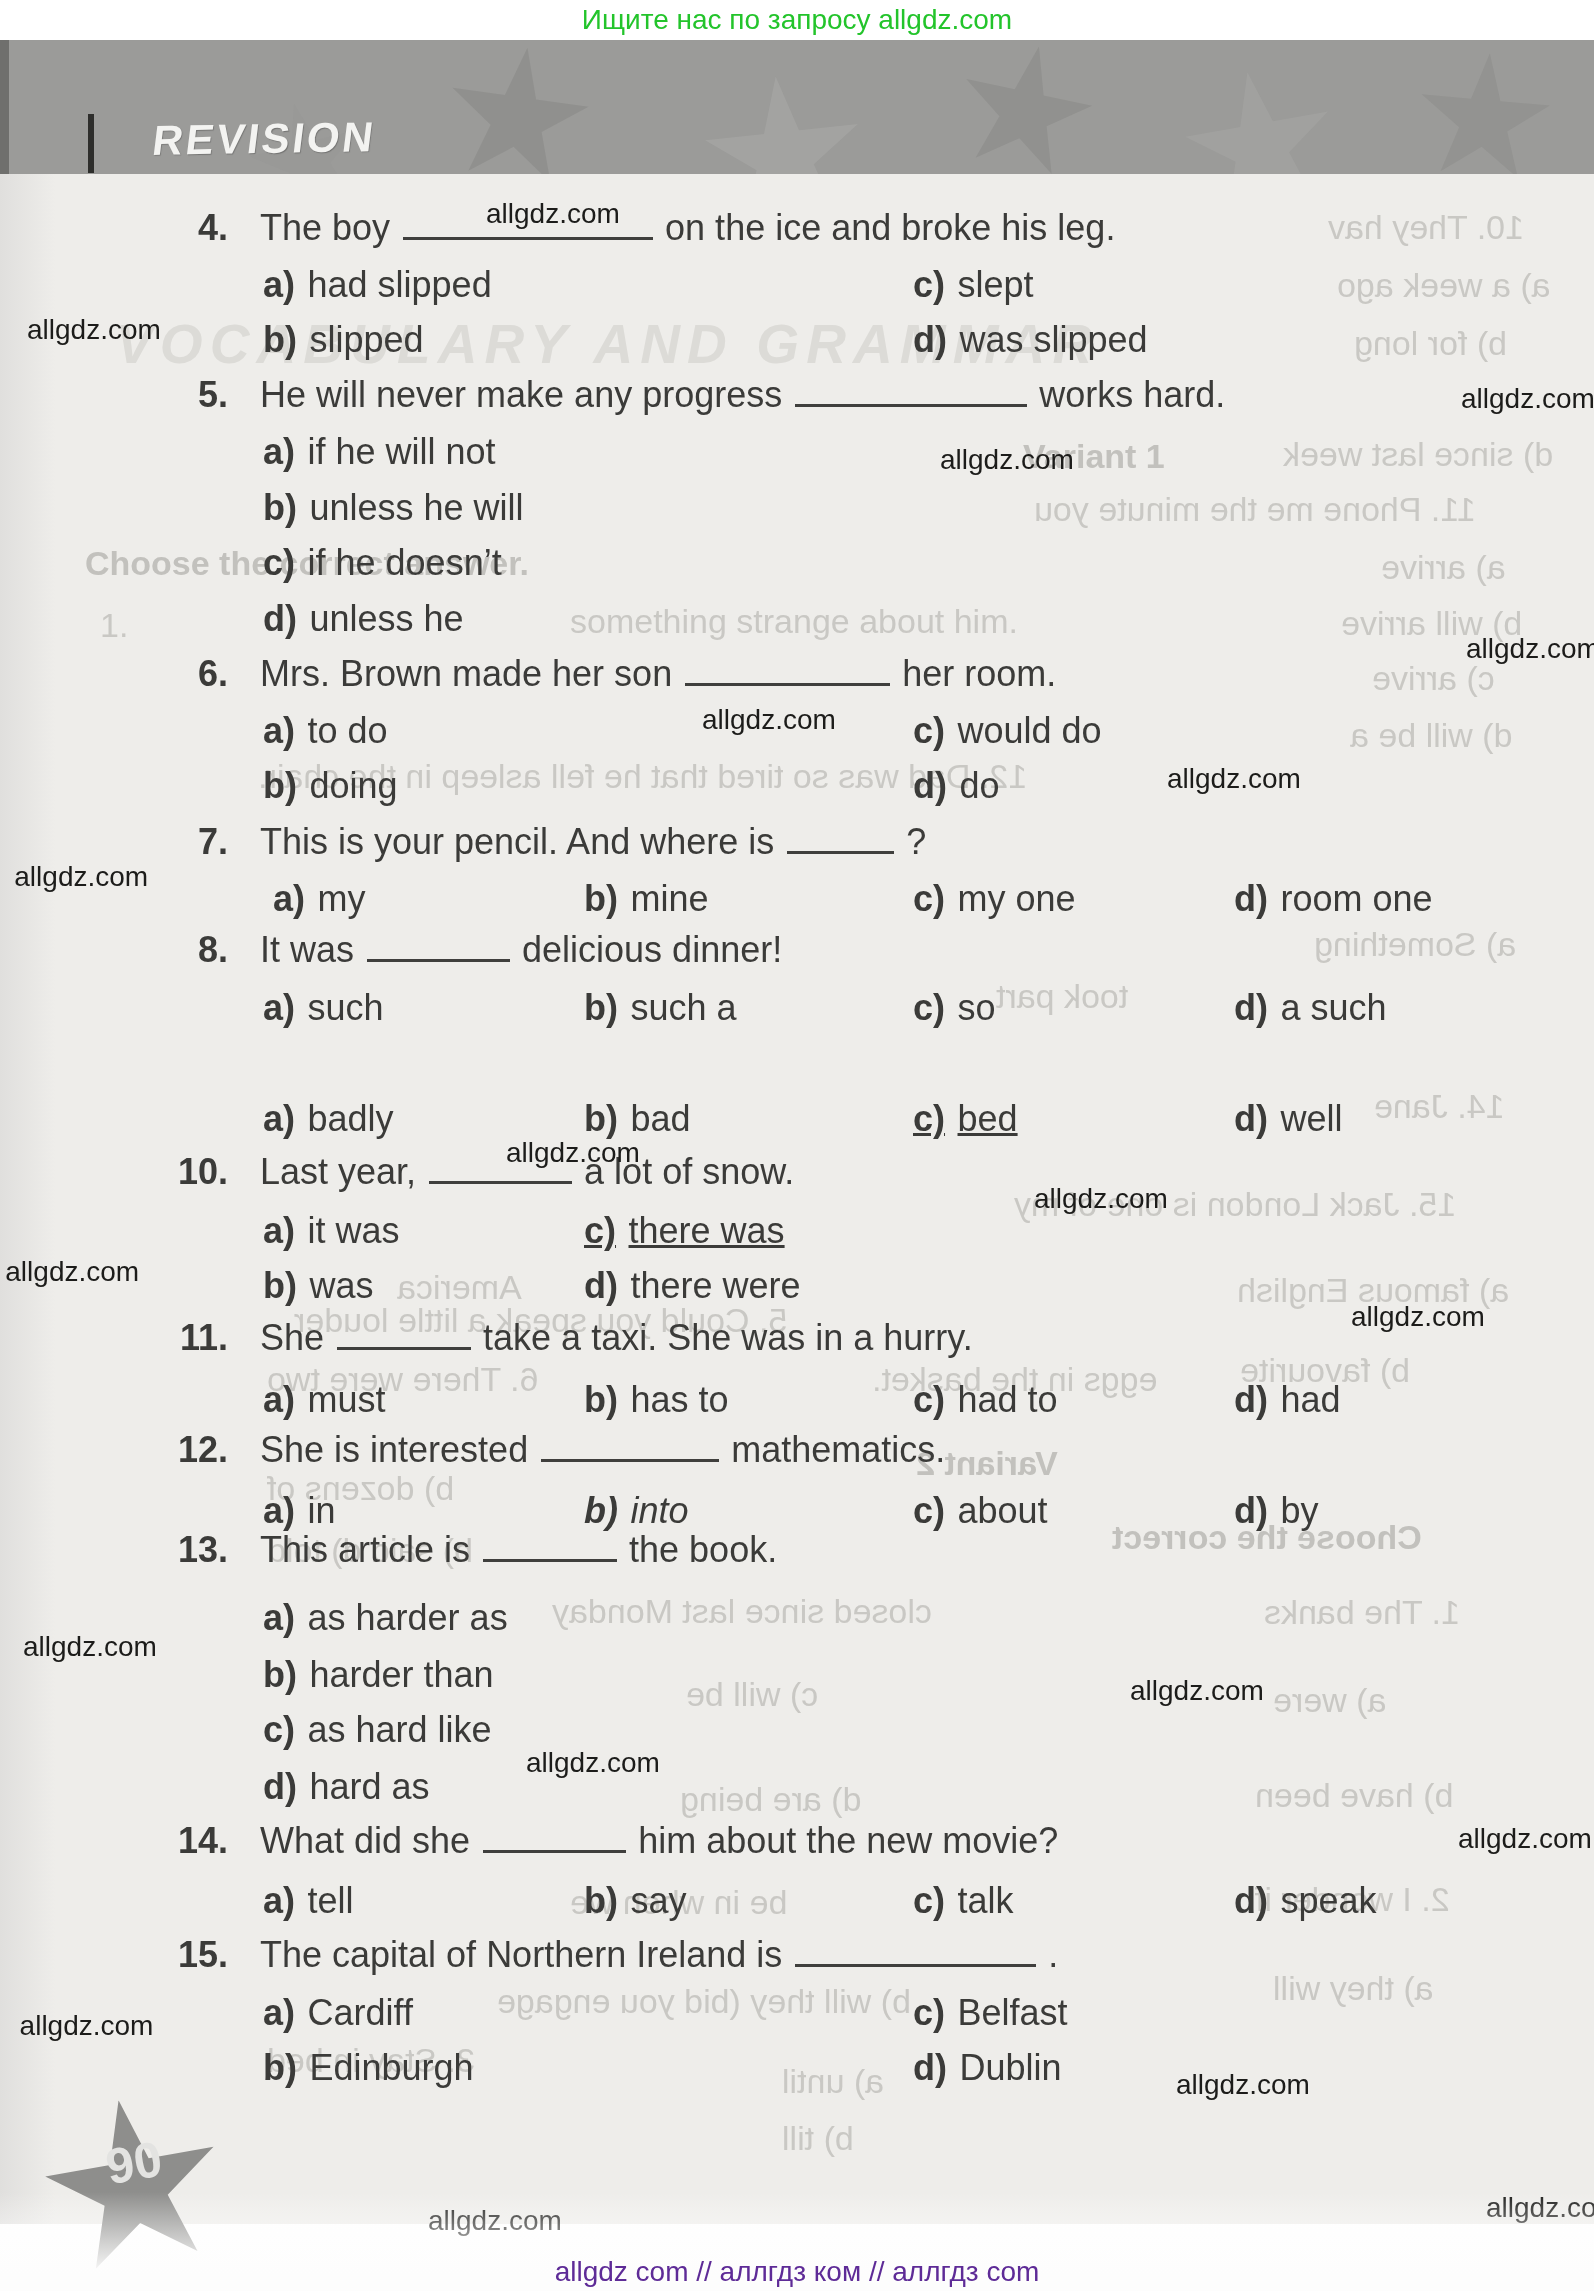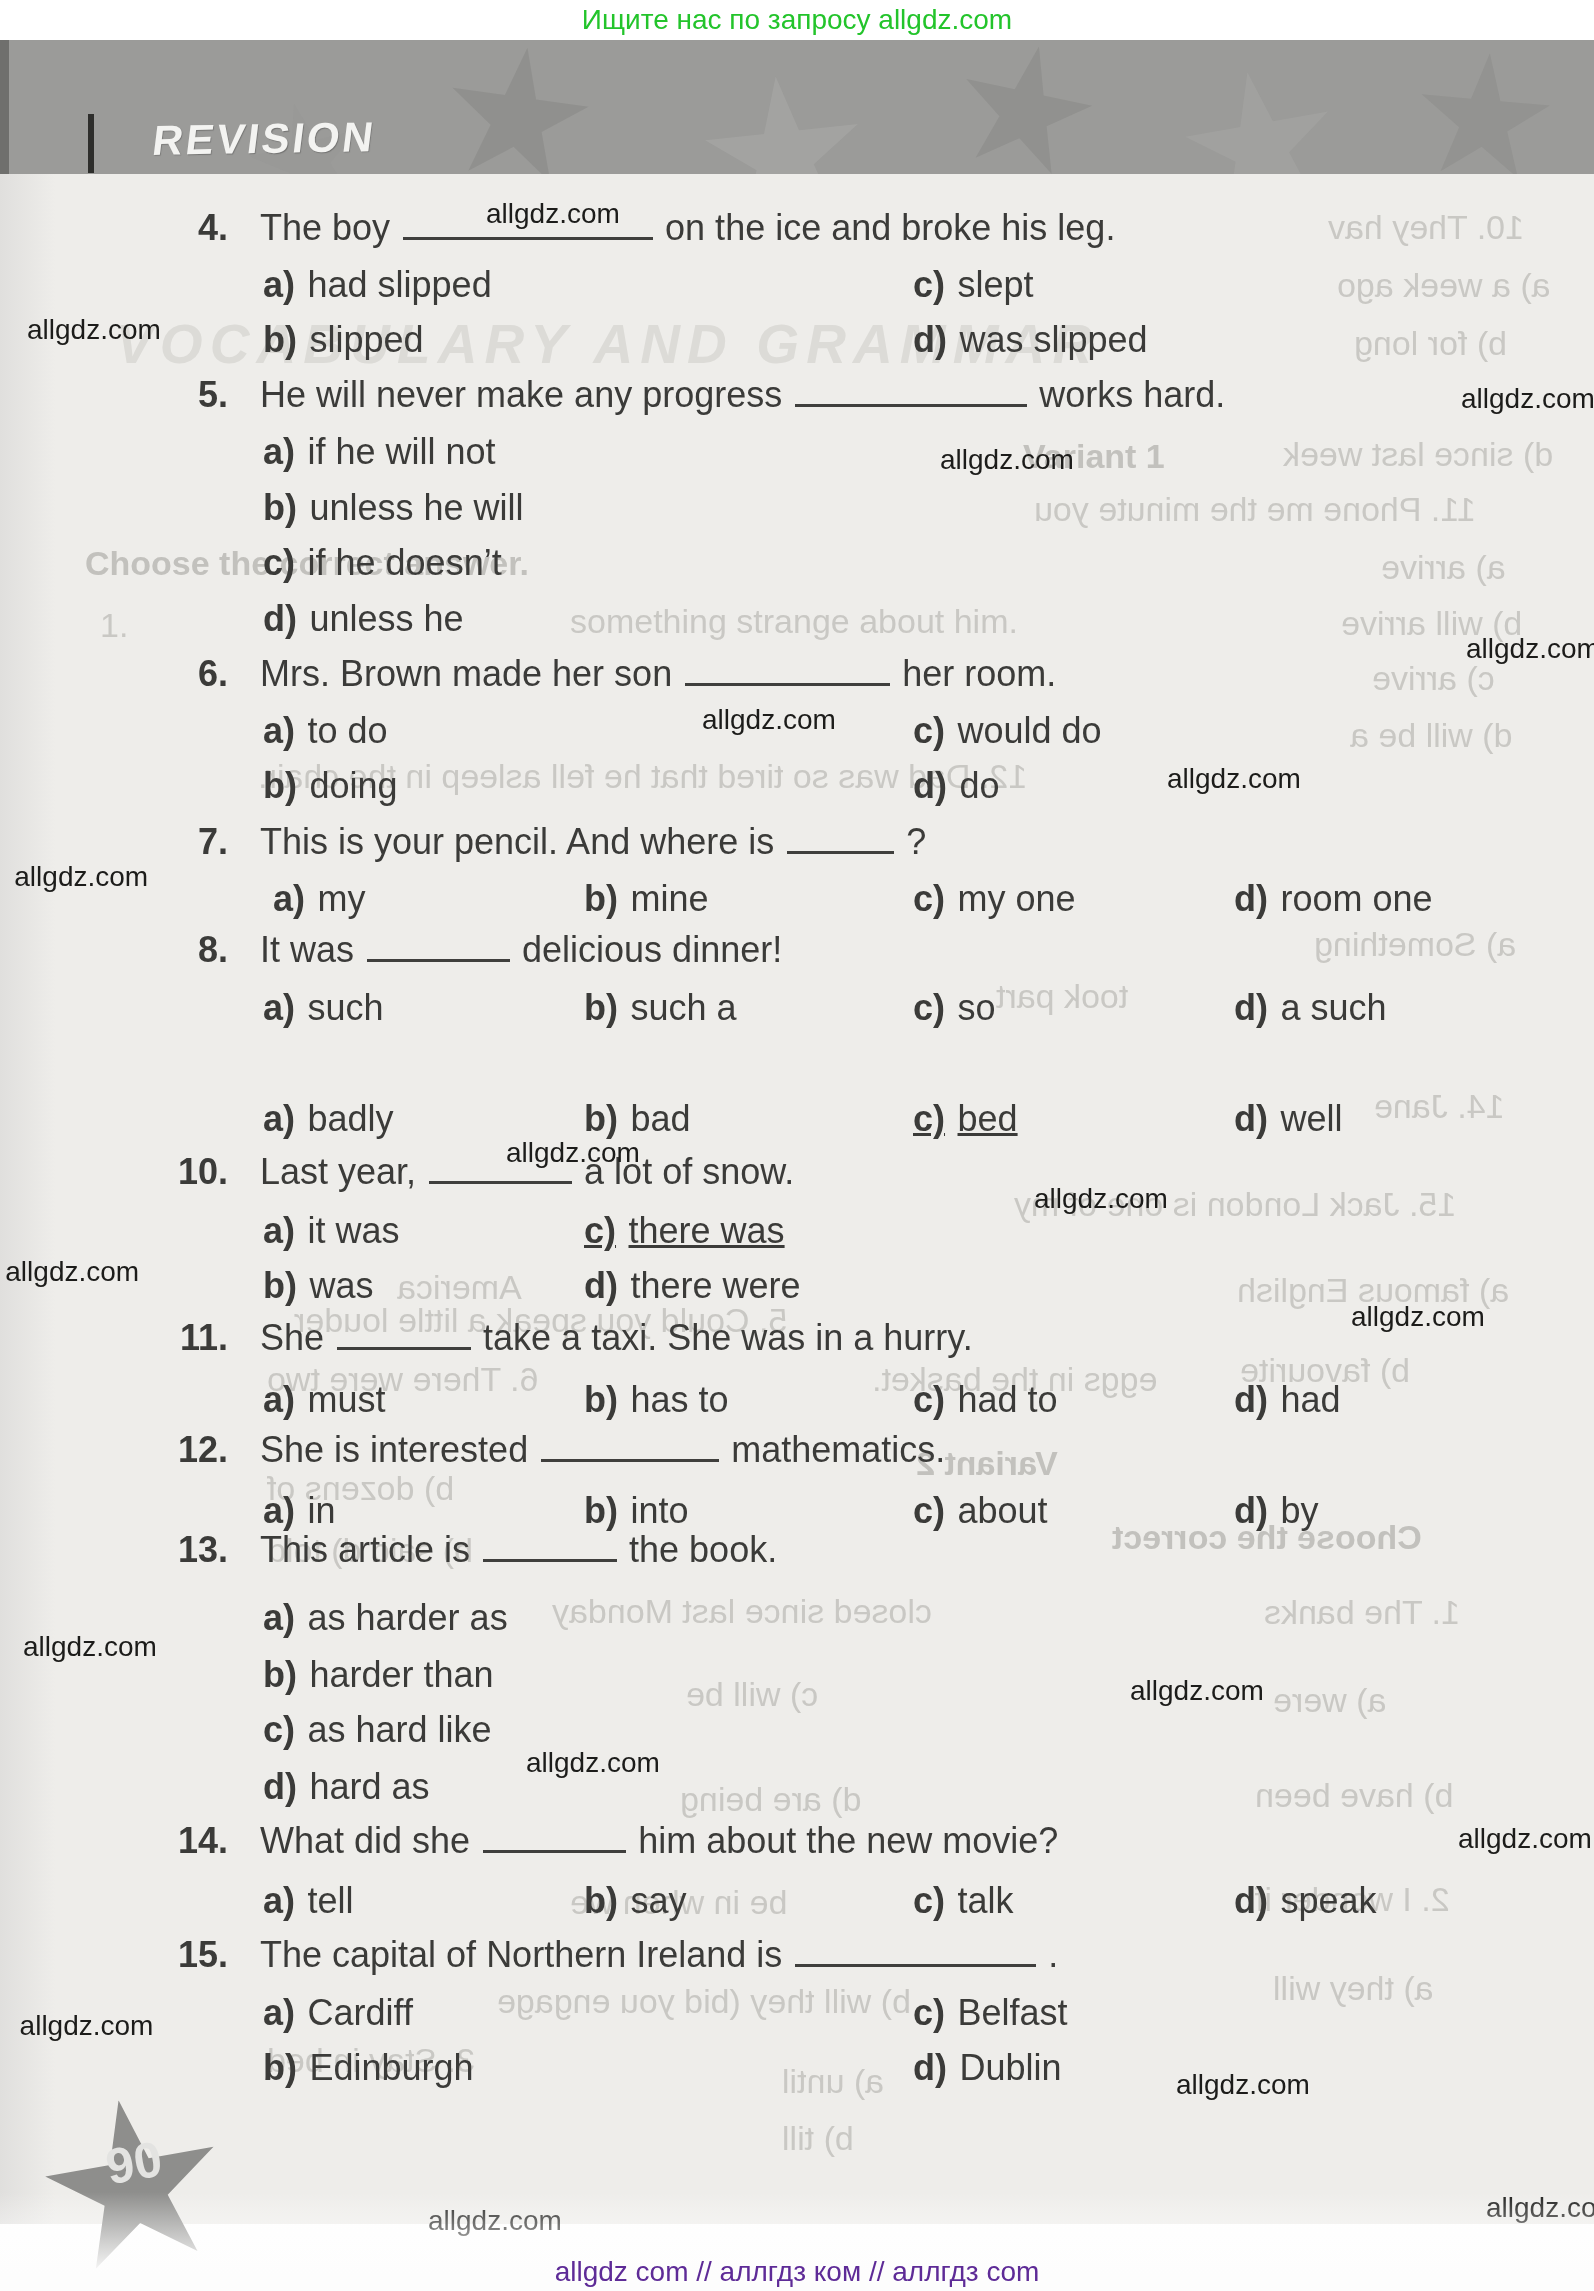--- a/index.html
+++ b/index.html
@@ -159,21 +159,21 @@
   </div>
   <div class="opt" style="left:263px;top:1379px;"><span class="olbl">a)</span><span>must</span></div>
   <div class="opt" style="left:584px;top:1379px;"><span class="olbl">b)</span><span>has to</span></div>
   <div class="opt" style="left:913px;top:1379px;"><span class="olbl">c)</span><span>had to</span></div>
   <div class="opt" style="left:1234px;top:1379px;"><span class="olbl">d)</span><span>had</span></div>
 
   <div class="qline" style="top:1429px;">
     <span class="qnum">12.</span><span>She is interested</span><span class="blank" style="width:178px;"></span><span>mathematics.</span>
   </div>
   <div class="opt" style="left:263px;top:1490px;"><span class="olbl">a)</span><span>in</span></div>
-  <div class="opt" style="left:584px;top:1490px;"><span class="olbl">b)</span><span>into</span></div>
+  <div class="opt" style="left:584px;top:1490px;font-style:italic;"><span class="olbl">b)</span><span>into</span></div>
   <div class="opt" style="left:913px;top:1490px;"><span class="olbl">c)</span><span>about</span></div>
   <div class="opt" style="left:1234px;top:1490px;"><span class="olbl">d)</span><span>by</span></div>
 
   <div class="qline" style="top:1529px;">
     <span class="qnum">13.</span><span>This article is</span><span class="blank" style="width:134px;"></span><span>the book.</span>
   </div>
   <div class="opt" style="left:263px;top:1597px;"><span class="olbl">a)</span><span>as harder as</span></div>
   <div class="opt" style="left:263px;top:1654px;"><span class="olbl">b)</span><span>harder than</span></div>
   <div class="opt" style="left:263px;top:1709px;"><span class="olbl">c)</span><span>as hard like</span></div>
   <div class="opt" style="left:263px;top:1766px;"><span class="olbl">d)</span><span>hard as</span></div>

